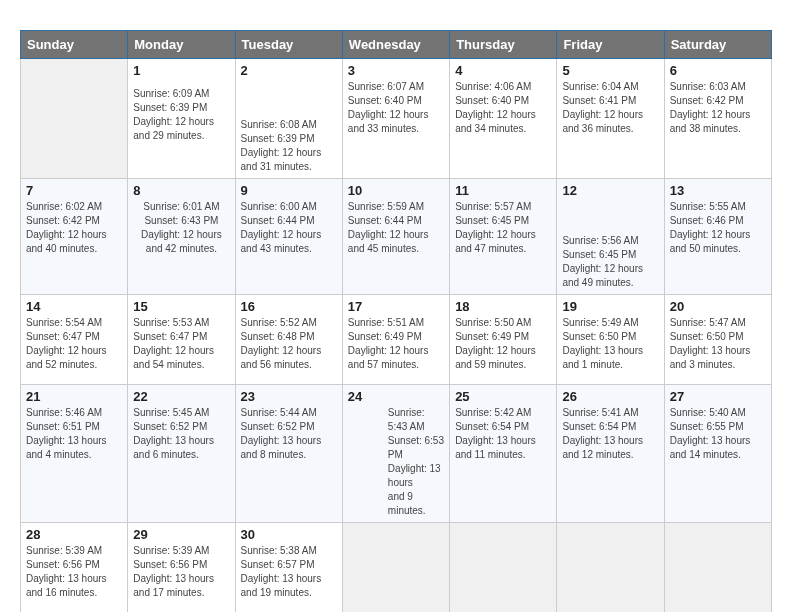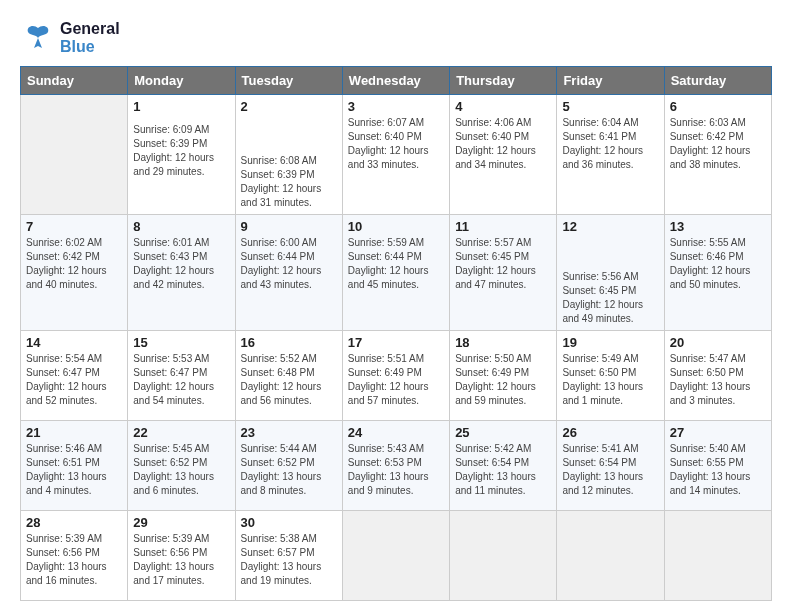--- a/index.html
+++ b/index.html
@@ -95,32 +95,20 @@
     .logo-blue {
       font-size: 16px;
       font-weight: bold;
       color: #3a86c8;
     }
   </style>
 </head>
 <body>
 
 <div class="header">
-  <div class="logo-wrapper">
-    <div class="logo-icon">
-      <svg viewBox="0 0 36 36" xmlns="http://www.w3.org/2000/svg">
-        <path d="M18 8 C22 4 30 6 28 12 C26 16 20 14 18 18 C16 14 10 16 8 12 C6 6 14 4 18 8Z" fill="#3a86c8"></path>
-        <path d="M18 18 L14 28 L18 26 L22 28 Z" fill="#3a86c8"></path>
-      </svg>
-    </div>
-    <div class="logo-words">
-      <span class="logo-general">General</span>
-      <span class="logo-blue">Blue</span>
-    </div>
-  </div>
   <div class="title-block">
   </div>
 </div>
 
 <table>
   <thead>
     <tr>
     <th>Sunday</th>
         <th>Monday</th>
         <th>Tuesday</th>
@@ -179,21 +167,21 @@
       <tr>
         <td>
           <span class="day-num">7</span>
           <div class="day-info" style="white-space: pre-line;">Sunrise: 6:02 AM
 Sunset: 6:42 PM
 Daylight: 12 hours
 and 40 minutes.</div>
         </td>
         <td>
           <span class="day-num">8</span>
-          <div class="day-info" style="white-space: pre-line;">Sunrise: 6:01 AM
+          <div class="day-info" style="white-space: pre-line; text-align: center;">Sunrise: 6:01 AM
 Sunset: 6:43 PM
 Daylight: 12 hours
 and 42 minutes.</div>
         </td>
         <td>
           <span class="day-num">9</span>
           <div class="day-info" style="white-space: pre-line;">Sunrise: 6:00 AM
 Sunset: 6:44 PM
 Daylight: 12 hours
 and 43 minutes.</div>
@@ -295,21 +283,21 @@
         </td>
         <td>
           <span class="day-num">23</span>
           <div class="day-info" style="white-space: pre-line;">Sunrise: 5:44 AM
 Sunset: 6:52 PM
 Daylight: 13 hours
 and 8 minutes.</div>
         </td>
         <td>
           <span class="day-num">24</span>
-          <div class="day-info" style="white-space: pre-line;">Sunrise: 5:43 AM
+          <div class="day-info" style="white-space: pre-line; margin-left: 40px;">Sunrise: 5:43 AM
 Sunset: 6:53 PM
 Daylight: 13 hours
 and 9 minutes.</div>
         </td>
         <td>
           <span class="day-num">25</span>
           <div class="day-info" style="white-space: pre-line;">Sunrise: 5:42 AM
 Sunset: 6:54 PM
 Daylight: 13 hours
 and 11 minutes.</div>

